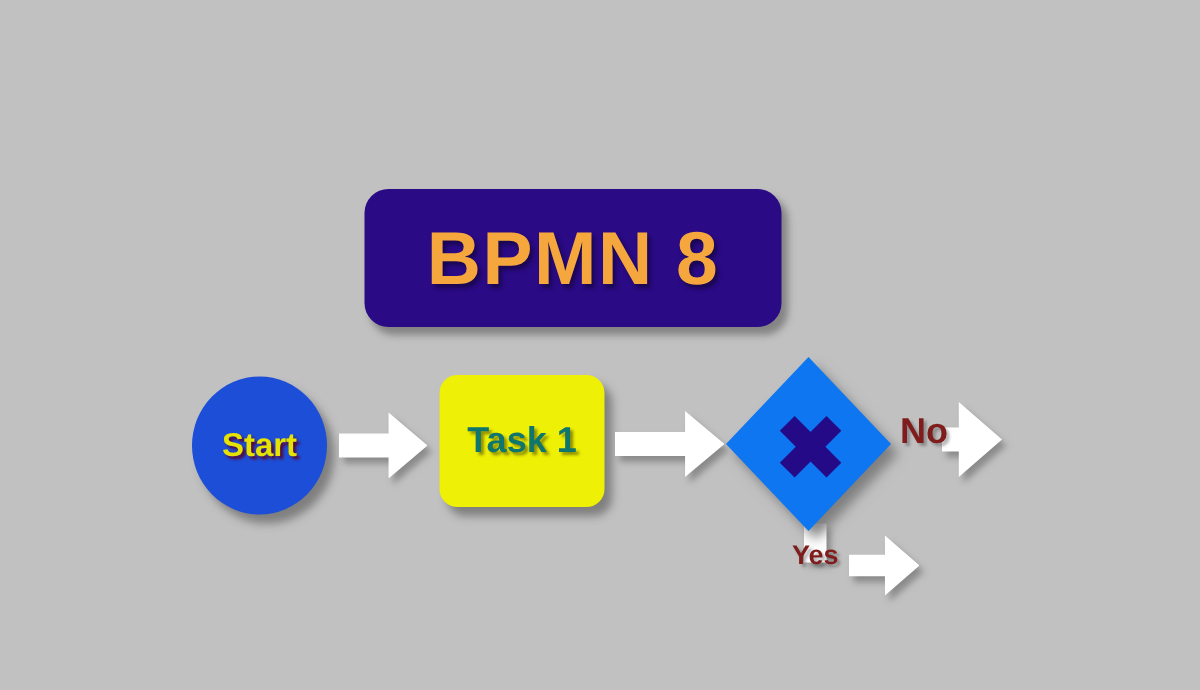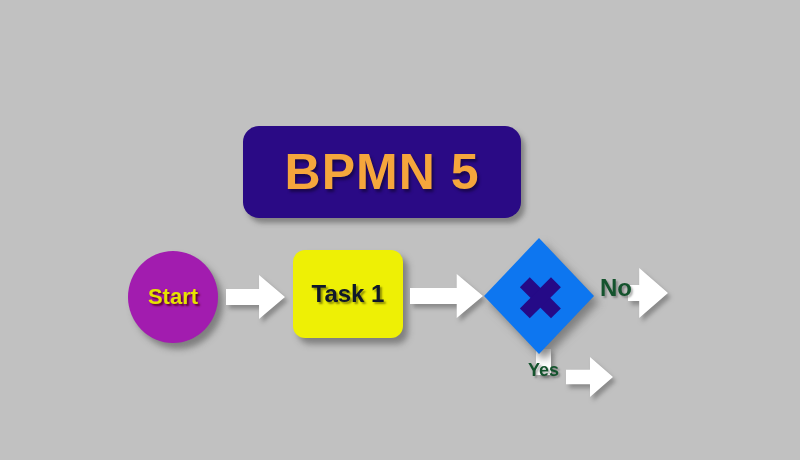--- a/index.html
+++ b/index.html
@@ -18,38 +18,38 @@
     box-shadow:4px 5px 5px rgba(125,125,125,.9);
   }
   .title-label{
     color:#f5a63c;font-size:50px;font-weight:bold;letter-spacing:1px;
     text-shadow:2px 3px 3px rgba(0,0,0,.4);
   }
 
   
   .start-node{
     position:absolute;left:128px;top:251px;width:90px;height:92px;
-    background:#a21caf;border-radius:50%;
+    background:#1d4ed8;border-radius:50%;
     display:flex;align-items:center;justify-content:center;
     box-shadow:5px 6px 6px rgba(120,120,120,.9);
   }
   .start-label{
     color:#e6e300;font-size:22px;font-weight:bold;
     text-shadow:2px 2px 2px rgba(90,0,40,.9);
   }
 
   
   .task-node{
     position:absolute;left:293px;top:250px;width:110px;height:88px;
     background:#eef005;border-radius:12px;
     display:flex;align-items:center;justify-content:center;
     box-shadow:5px 6px 6px rgba(120,120,120,.9);
   }
   .task-label{
-    color:#0f172a;font-size:24px;font-weight:bold;
+    color:#0f766e;font-size:24px;font-weight:bold;
     text-shadow:2px 2px 2px rgba(110,110,0,.75);
   }
 
   
   .gateway-wrap{
     position:absolute;left:484px;top:238px;width:110px;height:116px;
     filter:drop-shadow(5px 6px 4px rgba(115,115,115,.85));
     z-index:3;
   }
   .gateway{
@@ -79,33 +79,33 @@
   .a-no .arrow{clip-path:polygon(0 34%,28% 34%,28% 0,100% 50%,28% 100%,28% 66%,0 66%);}
   .arrow-wrap.a-yes{left:566px;top:357px;width:47px;height:40px;z-index:2;}
   .a-yes .arrow{clip-path:polygon(0 32%,51% 32%,51% 0,100% 50%,51% 100%,51% 68%,0 68%);}
   .stub{
     position:absolute;left:536px;top:349px;width:15px;height:26px;background:#ffffff;
     filter:drop-shadow(3px 3px 2px rgba(125,125,125,.8));z-index:1;
   }
 
   
   .edge-label{
-    position:absolute;color:#14532d;font-weight:bold;z-index:5;
+    position:absolute;color:#7f1d1d;font-weight:bold;z-index:5;
     text-shadow:2px 2px 2px rgba(40,40,40,.35);
   }
   .label-no{left:600px;top:274px;font-size:24px;}
   .label-yes{left:528px;top:360px;font-size:18px;}
 </style>
 </head>
 <body>
 
 <div class="canvas">
 
   <div class="title-node">
-    <span class="title-label">BPMN 5</span>
+    <span class="title-label">BPMN 8</span>
   </div>
 
   <div class="start-node">
     <span class="start-label">Start</span>
   </div>
 
   <div class="arrow-wrap a1">
     <div class="arrow"></div>
   </div>
 

